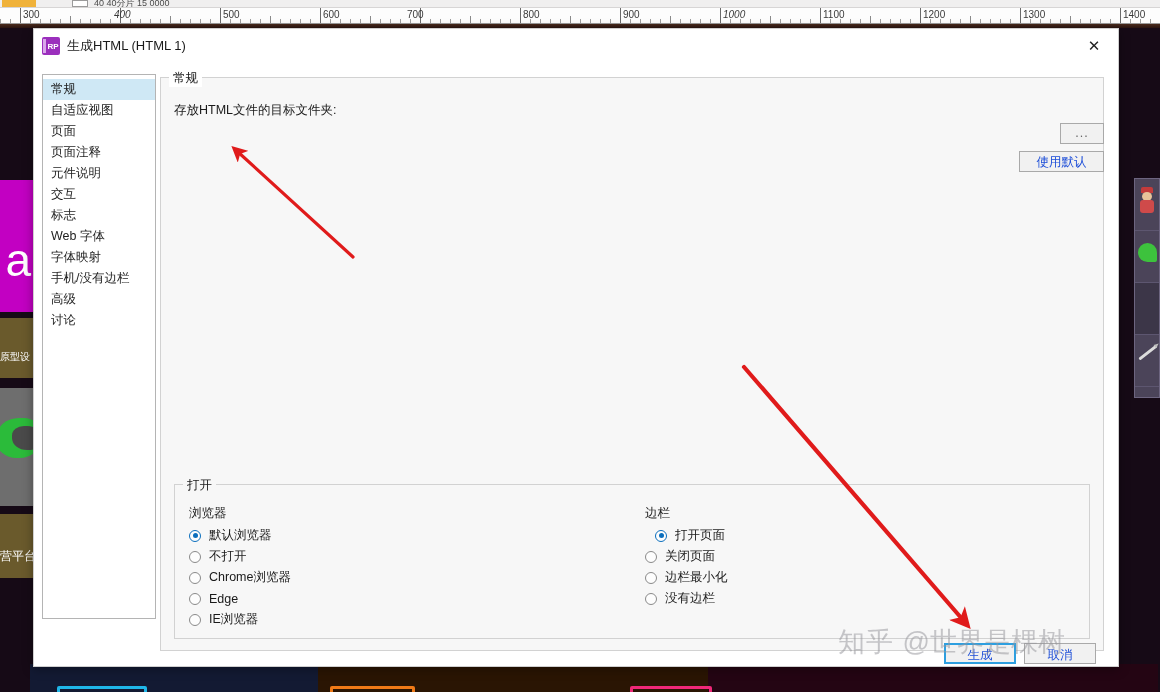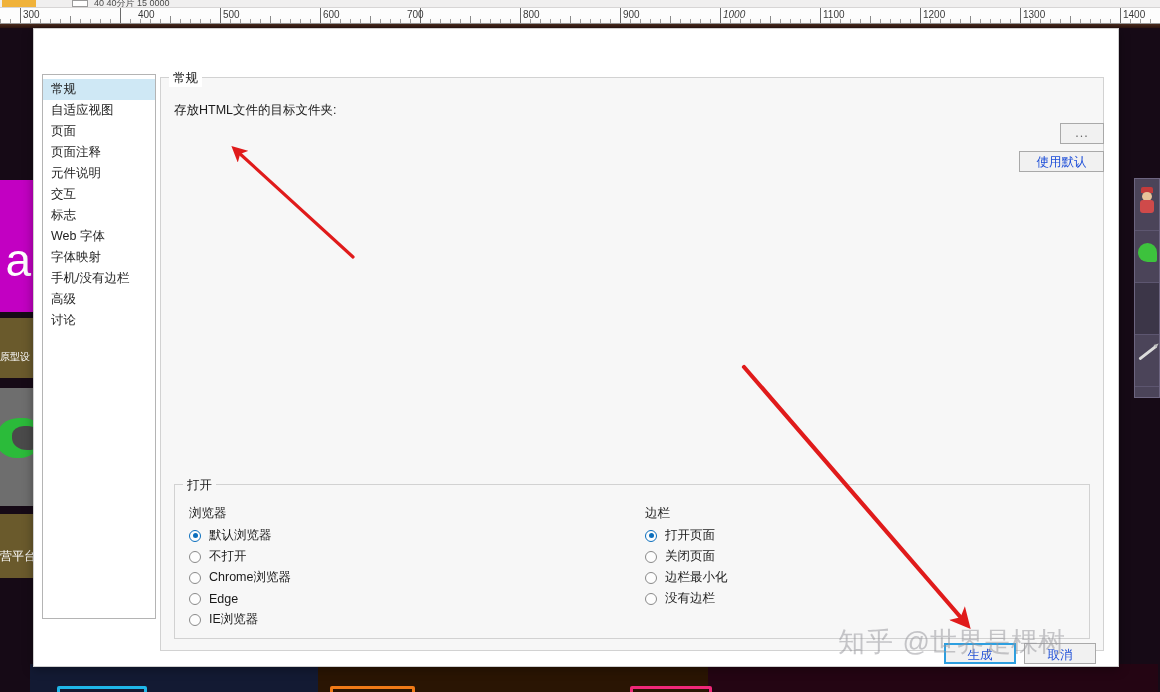--- a/index.html
+++ b/index.html
@@ -408,21 +408,21 @@
       <div class="tick-mid" style="left: 1070px;"></div>
       <div class="tick-minor" style="left: 1080px;"></div>
       <div class="tick-minor" style="left: 1090px;"></div>
       <div class="tick-minor" style="left: 1100px;"></div>
       <div class="tick-minor" style="left: 1110px;"></div>
       <div class="tick-major" style="left: 1120px;"></div>
       <div class="tick-minor" style="left: 1130px;"></div>
       <div class="tick-minor" style="left: 1140px;"></div>
       <div class="tick-minor" style="left: 1150px;"></div>
       <div class="tick-label" style="left: 23px;">300</div>
-      <div class="tick-label" style="left: 138px;">400</div>
+      <div class="tick-label" style="left: 114px; font-style: italic;">400</div>
       <div class="tick-label" style="left: 223px;">500</div>
       <div class="tick-label" style="left: 323px;">600</div>
       <div class="tick-label" style="left: 407px;">700</div>
       <div class="tick-label" style="left: 523px;">800</div>
       <div class="tick-label" style="left: 623px;">900</div>
       <div class="tick-label" style="left: 723px; font-style: italic;">1000</div>
       <div class="tick-label" style="left: 823px;">1100</div>
       <div class="tick-label" style="left: 923px;">1200</div>
       <div class="tick-label" style="left: 1023px;">1300</div>
       <div class="tick-label" style="left: 1123px;">1400</div>
@@ -468,20 +468,28 @@
     <div class="bz-seg bz2"></div>
     <div class="bz-seg bz3"></div>
     <div class="bframe cyan"></div>
     <div class="bframe orange"></div>
     <div class="bframe pink"></div>
   </div>
 </div>
 
 <div id="dialog">
 
+  <div class="dlg-titlebar">
+    <div class="dlg-icon">
+      <div class="bar"></div>
+      <div class="rp">RP</div>
+    </div>
+    <div class="dlg-title">生成HTML (HTML 1)</div>
+    <div class="dlg-close">✕</div>
+  </div>
 
   <div class="dlg-body">
 
     <div class="nav-list" id="nav-list">
         <div class="nav-item selected">常规</div>
         <div class="nav-item">自适应视图</div>
         <div class="nav-item">页面</div>
         <div class="nav-item">页面注释</div>
         <div class="nav-item">元件说明</div>
         <div class="nav-item">交互</div>
@@ -524,21 +532,21 @@
               <span class="radio-label">Edge</span>
             </div>
             <div class="radio-row" style="left: 14px; top: 124px;">
               <span class="radio"></span>
               <span class="radio-label">IE浏览器</span>
             </div>
           </div>
 
         <div class="col-head" style="left:470px; top:20px;">边栏</div>
         <div id="sidebar-radios">
-            <div class="radio-row" style="left: 470px; top: 40px; align-items: center;">
+            <div class="radio-row" style="left: 480px; top: 40px; align-items: center;">
               <span class="radio checked"></span>
               <span class="radio-label">打开页面</span>
             </div>
             <div class="radio-row" style="left: 470px; top: 61px;">
               <span class="radio"></span>
               <span class="radio-label">关闭页面</span>
             </div>
             <div class="radio-row" style="left: 470px; top: 82px;">
               <span class="radio"></span>
               <span class="radio-label">边栏最小化</span>

